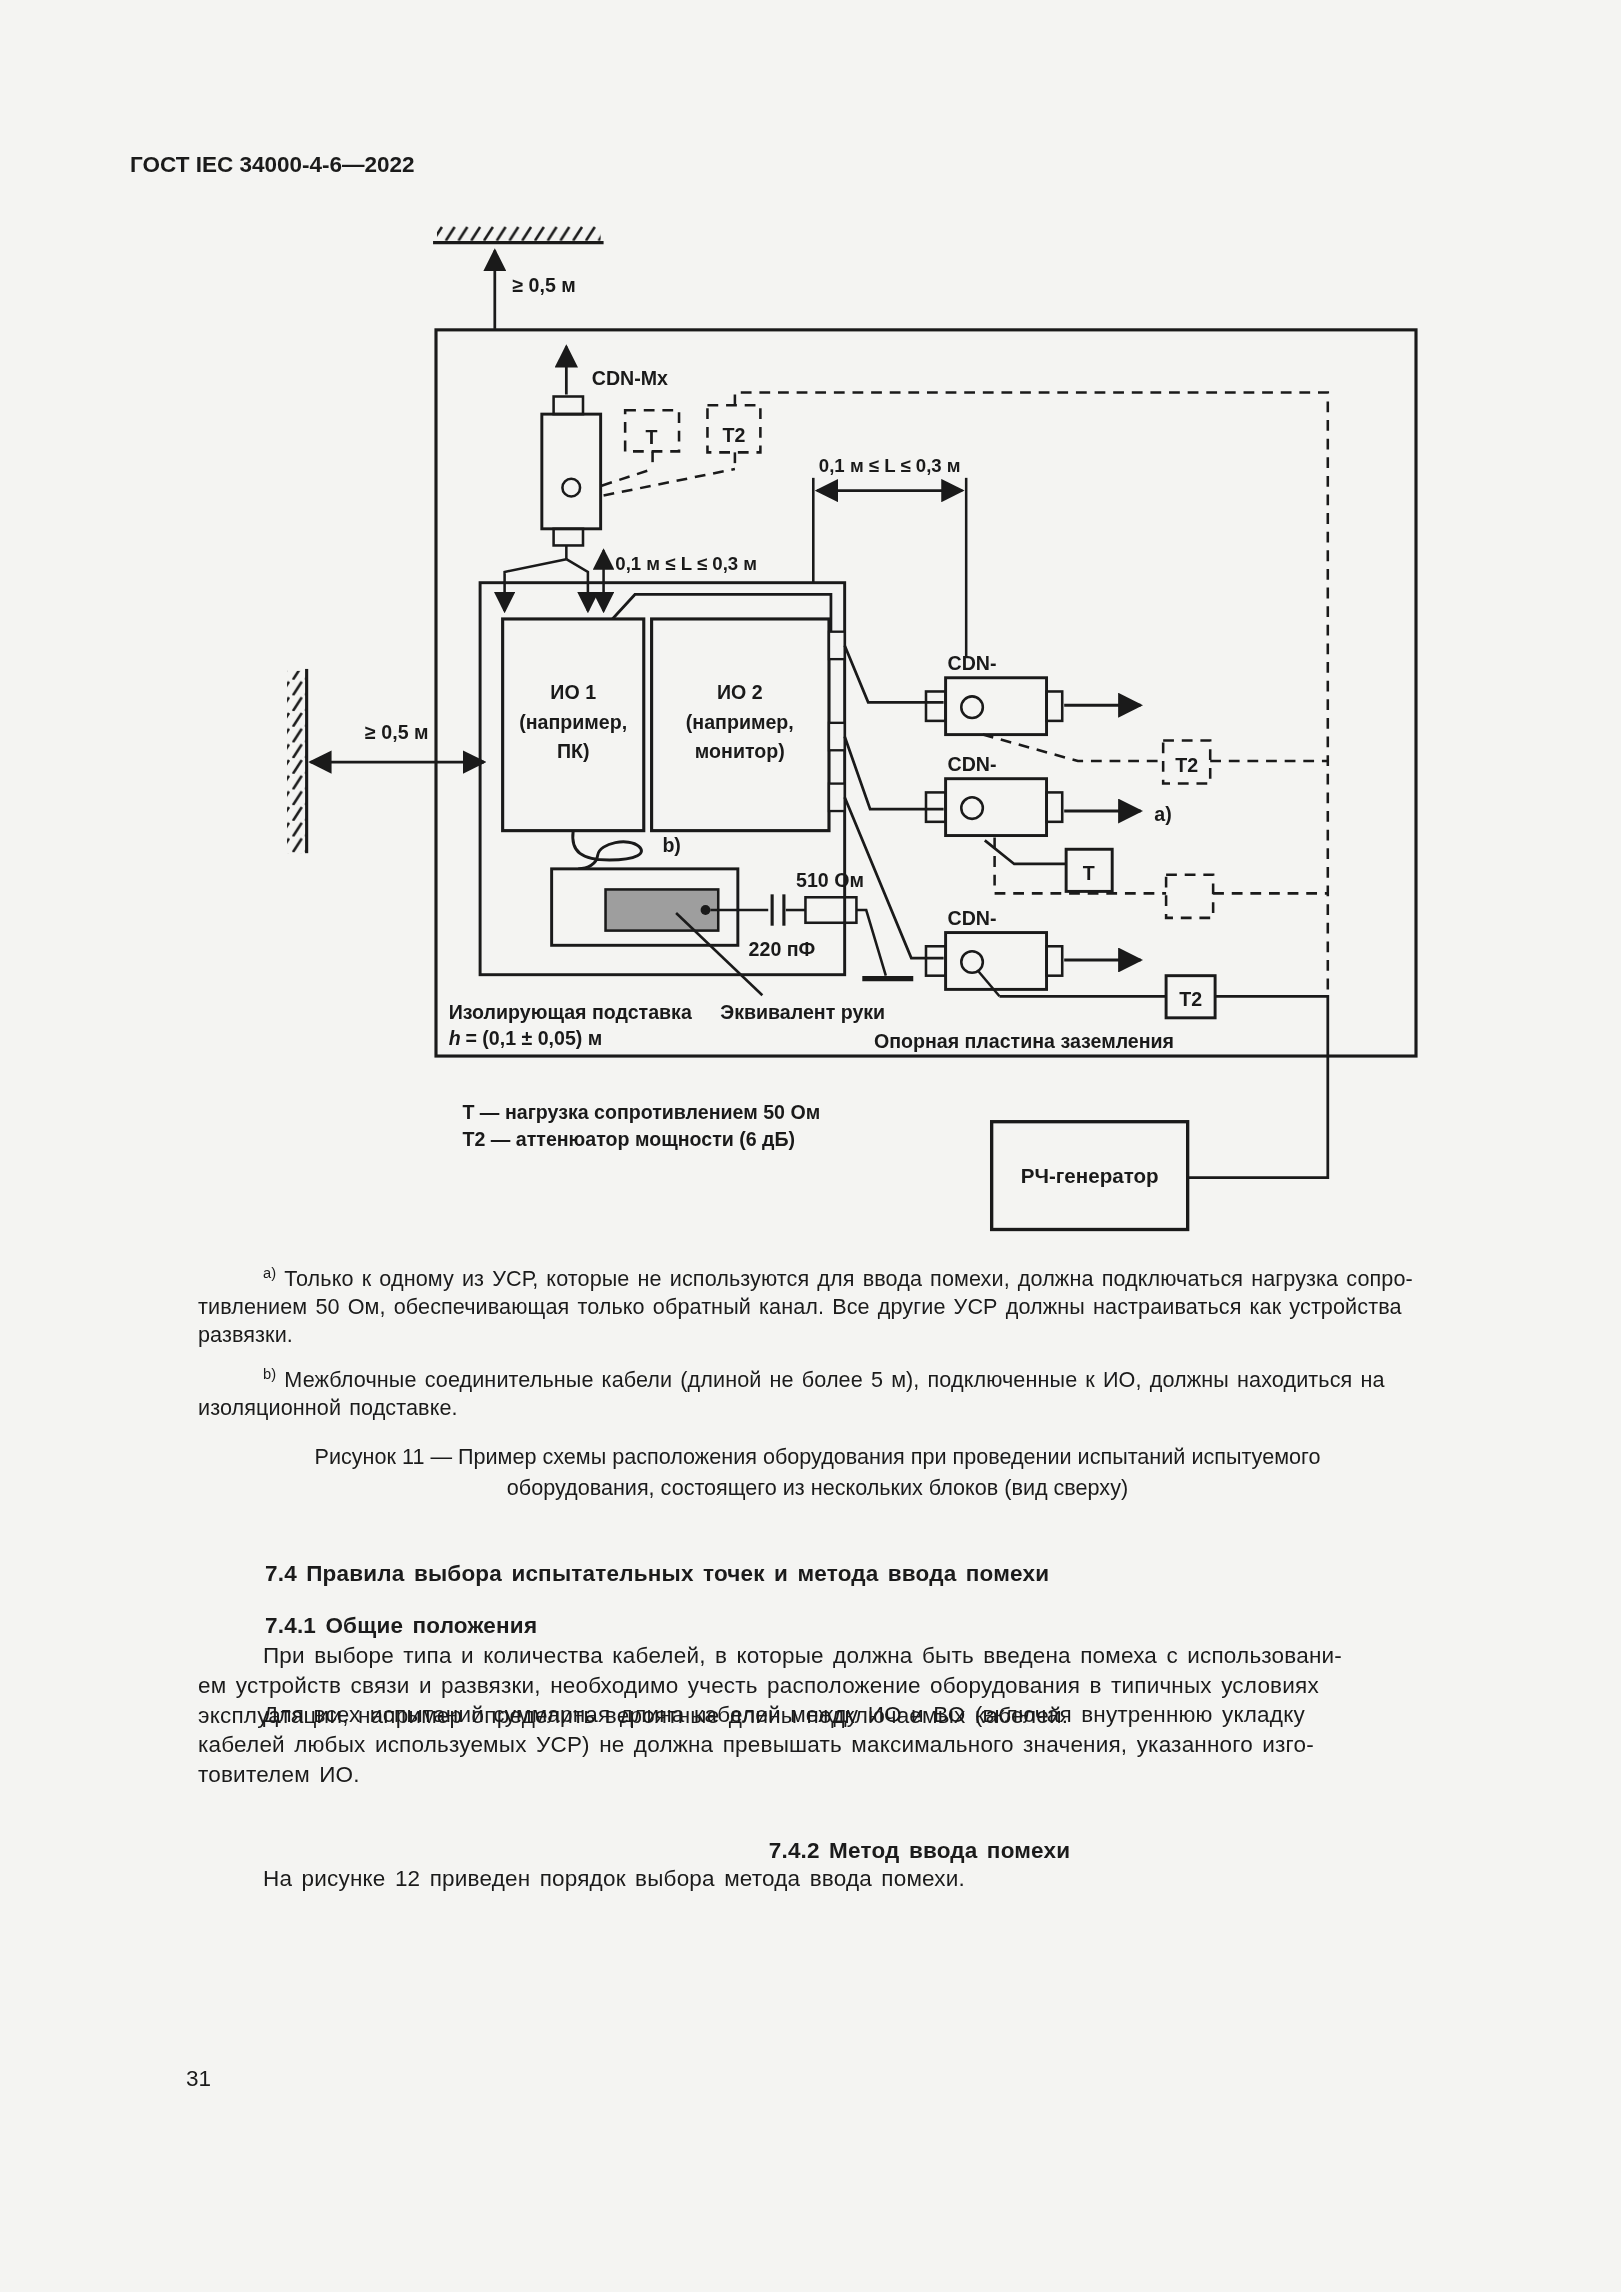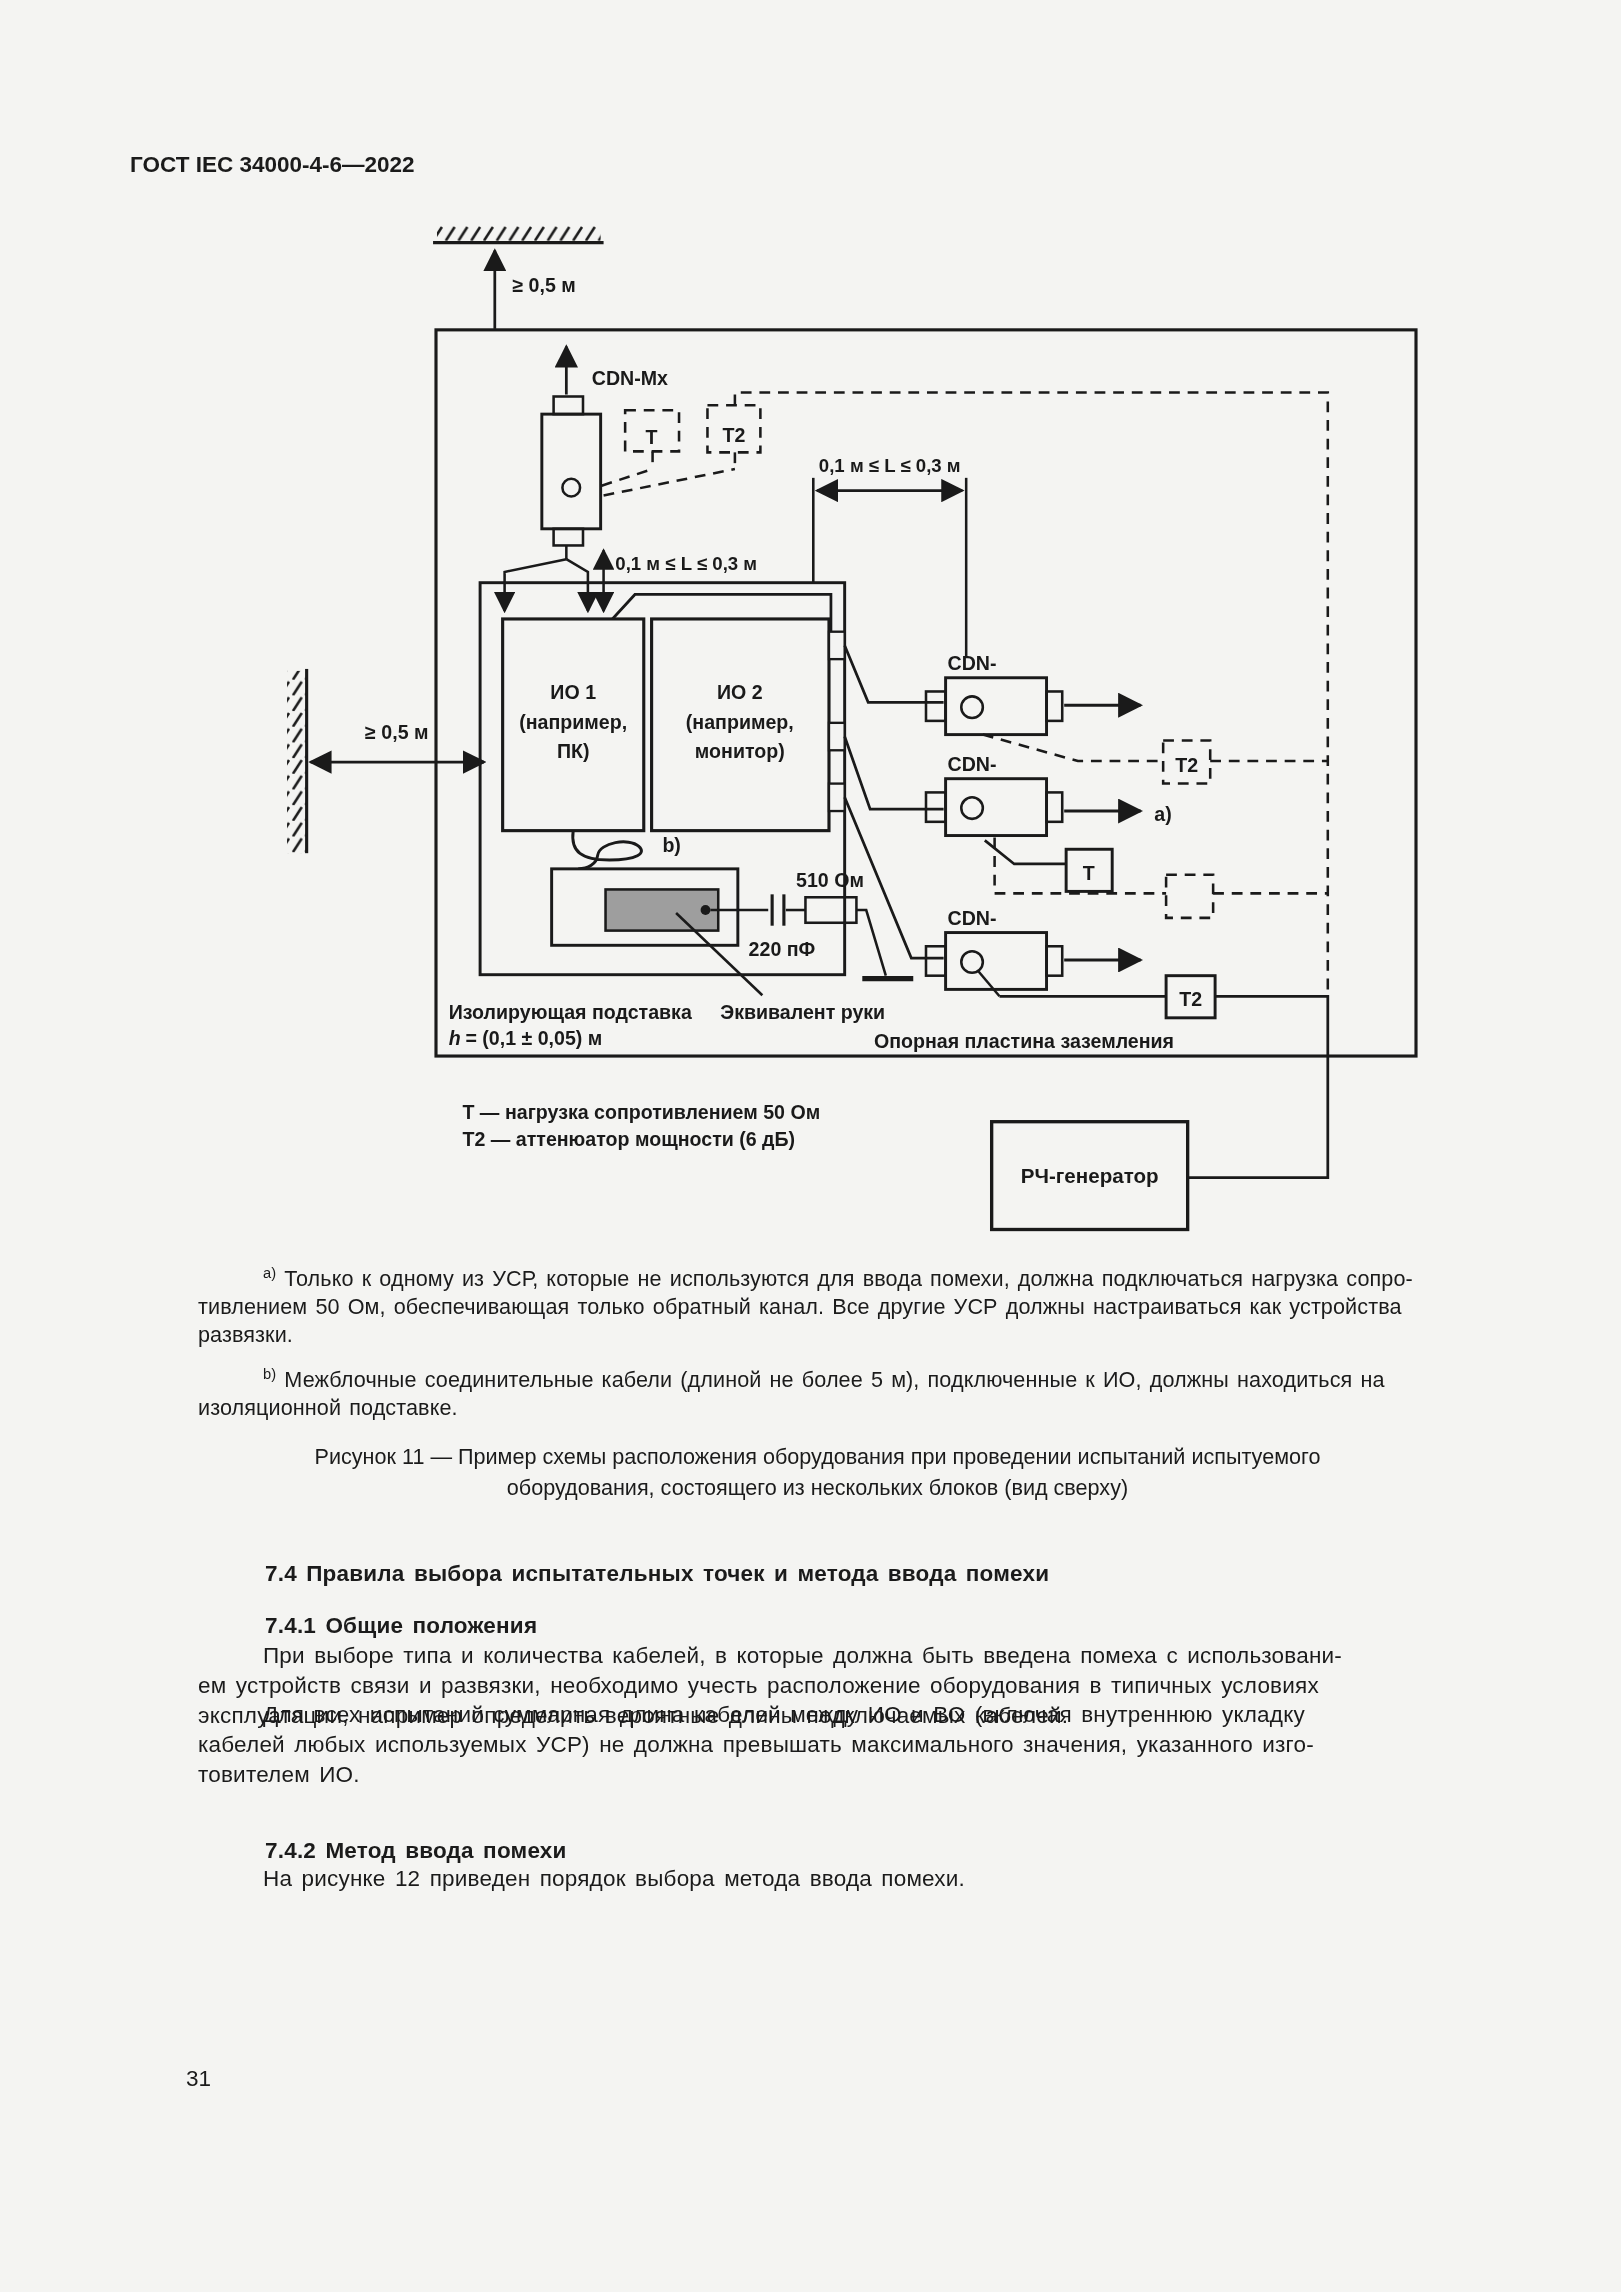--- a/index.html
+++ b/index.html
@@ -226,18 +226,18 @@
 <p class="abs txt bold" style="left:261px;top:1607px;">7.4.1 Общие положения</p>
 
 <p class="abs txt ml indent" style="left:194px;top:1637px;">При выборе типа и количества кабелей, в которые должна быть введена помеха с использовани-
 ем устройств связи и развязки, необходимо учесть расположение оборудования в типичных условиях
 эксплуатации, например определить вероятные длины подключаемых кабелей.</p>
 
 <p class="abs txt ml indent" style="left:194px;top:1696px;">Для всех испытаний суммарная длина кабелей между ИО и ВО (включая внутреннюю укладку
 кабелей любых используемых УСР) не должна превышать максимального значения, указанного изго-
 товителем ИО.</p>
 
-<p class="abs txt bold" style="left:261px;top:1832px;">7.4.2 Метод ввода помехи</p>
+<p class="abs txt bold" style="left:261px;top:1832px;text-align:center;">7.4.2 Метод ввода помехи</p>
 
 <p class="abs txt ml indent" style="left:194px;top:1860px;">На рисунке 12 приведен порядок выбора метода ввода помехи.</p>
 
 <div class="abs pagenum" style="left:186px;top:2066px;">31</div>
 
 
 </body></html>

